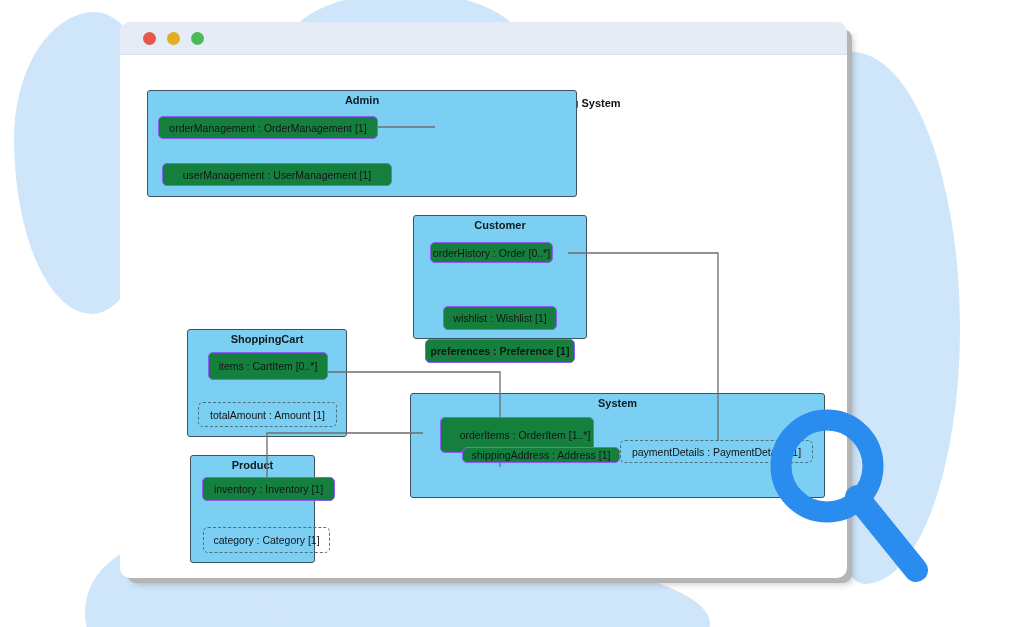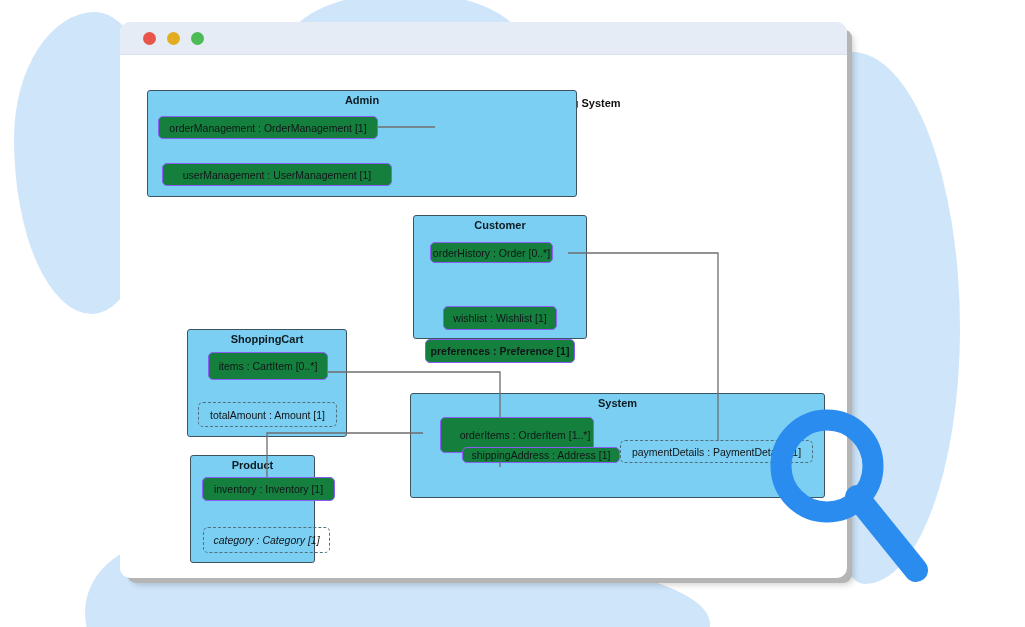--- a/index.html
+++ b/index.html
@@ -66,21 +66,21 @@
   .p-usermgmt{left:42px;top:108px;width:230px;height:23px;}
   .p-orderhistory{left:310px;top:187px;width:123px;height:21px;}
   .p-wishlist{left:323px;top:251px;width:114px;height:24px;}
   .p-preferences{left:305px;top:284px;width:150px;height:24px;font-weight:bold;}
   .p-items{left:88px;top:297px;width:120px;height:28px;}
   .p-totalamount{left:78px;top:347px;width:139px;height:25px;}
   .p-orderitems{left:320px;top:362px;width:154px;height:36px;padding-left:16px;}
   .p-paymentdetails{left:500px;top:385px;width:193px;height:23px;}
   .p-shippingaddress{left:300px;top:392px;width:158px;height:16px;margin-left:42px;}
   .p-inventory{left:82px;top:422px;width:133px;height:24px;}
-  .p-category{left:83px;top:472px;width:127px;height:26px;font-style:italic;}
+  .p-category{left:83px;top:472px;width:127px;height:26px;}
 
   
   .magnifier{position:absolute;left:740px;top:380px;z-index:5;}
 </style>
 </head>
 <body>
 
 <div class="blob blob-top"></div>
 <div class="blob blob-left"></div>
 <div class="blob blob-right"></div>

